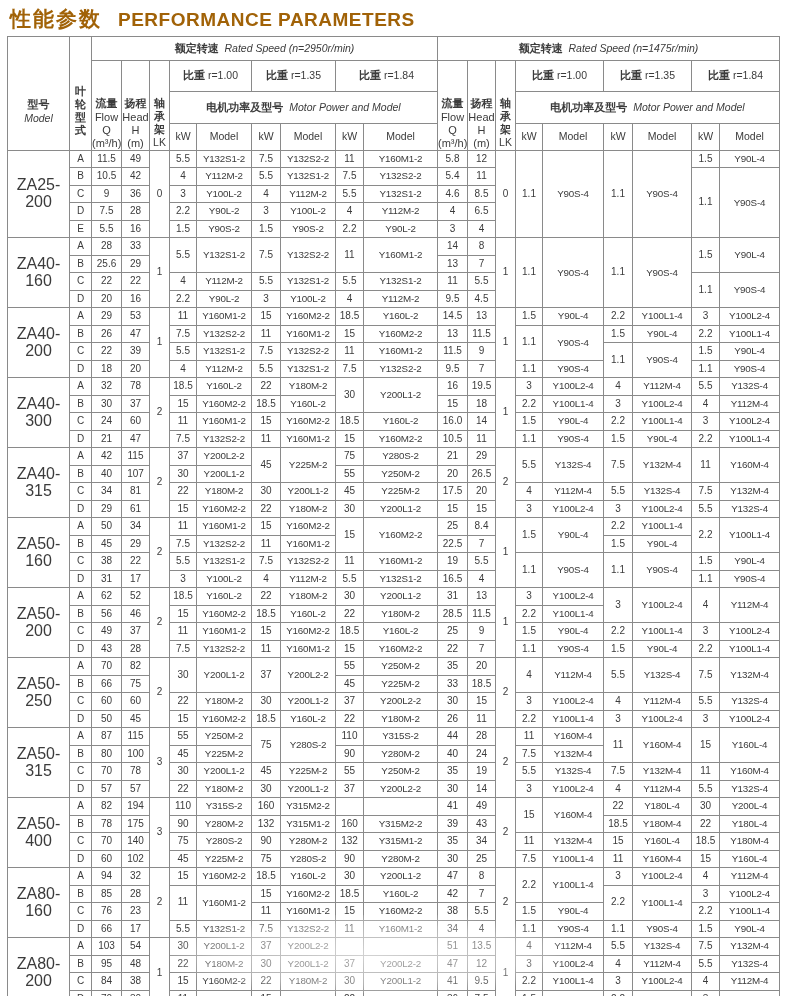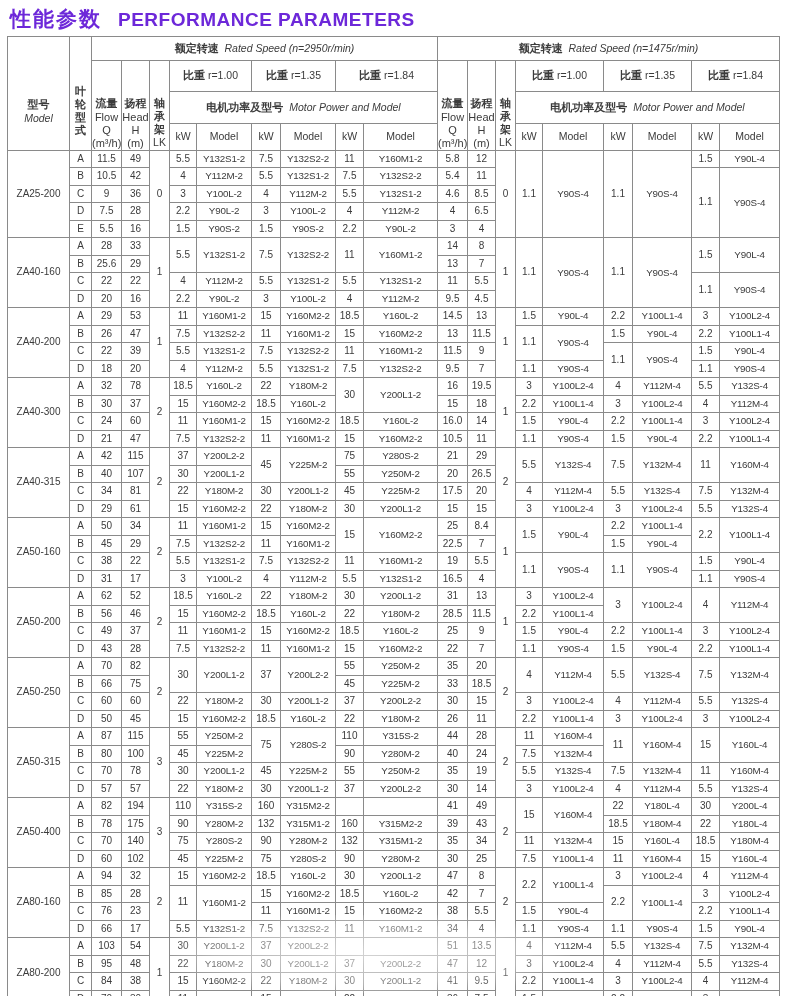--- a/index.html
+++ b/index.html
@@ -1,37 +1,37 @@
 <!DOCTYPE html>
 <html><head>
 <meta charset="utf-8">
 <style>
   html,body{margin:0;padding:0;}
   body{
     width:786px;height:996px;background:#ffffff;overflow:hidden;position:relative;
     font-family:"Liberation Sans", sans-serif;color:#3b3b3b;
   }
-  .title{padding:5px 0 3px 10px;font-weight:bold;color:#6d28d9;white-space:nowrap;}
+  .title{padding:5px 0 3px 10px;font-weight:bold;color:#a16207;white-space:nowrap;}
   .title .zh{font-size:21px;margin-right:16px;letter-spacing:2px;}
   .title .en{font-size:19px;letter-spacing:.5px;}
   table.grid{
     border-collapse:collapse;table-layout:fixed;
     margin-left:7px;width:772px;height:958px;
   }
   .grid td,.grid th{
     border:1px solid #8a8a8a;text-align:center;vertical-align:middle;
     padding:0;overflow:hidden;
   }
   .grid thead th{font-weight:normal;font-size:10.5px;line-height:1.25;}
   .grid thead .zh{font-weight:bold;font-size:11px;margin-top:36px;}
   .grid thead .en{font-size:10.5px;font-style:italic;}
   .pre{white-space:pre-line;font-size:11px;line-height:1.18;}
   .r1{height:24px;} .r2{height:26px;} .r3{height:27px;} .r4{height:22px;}
   .grid tbody td{font-size:10px;line-height:1.05;}
-  .grid tbody td.model{font-size:10px;}
+  .grid tbody td.model{font-size:16px;}
   .grid tbody td.mod{font-size:9.8px;letter-spacing:-.2px;}
   .watermark{
     position:absolute;left:170px;top:915px;width:400px;height:78px;
     background:radial-gradient(ellipse at center, rgba(255,255,255,.62) 0%, rgba(255,255,255,.35) 55%, rgba(255,255,255,0) 78%);
     pointer-events:none;
   }
 </style>
 </head>
 <body>
 

